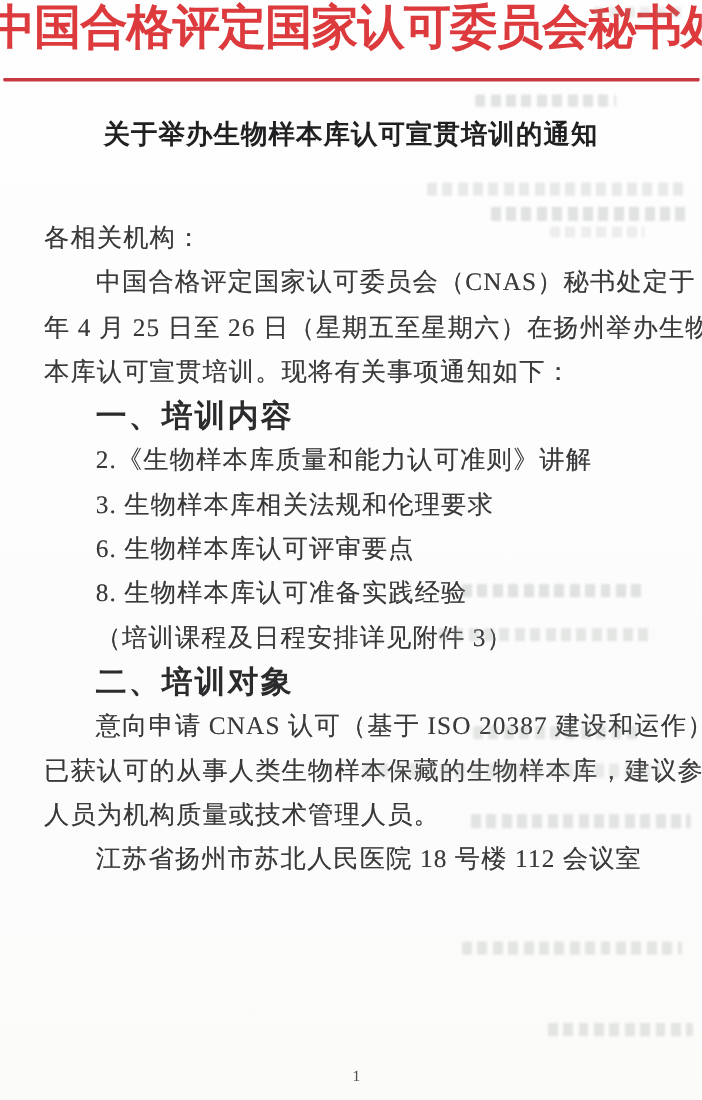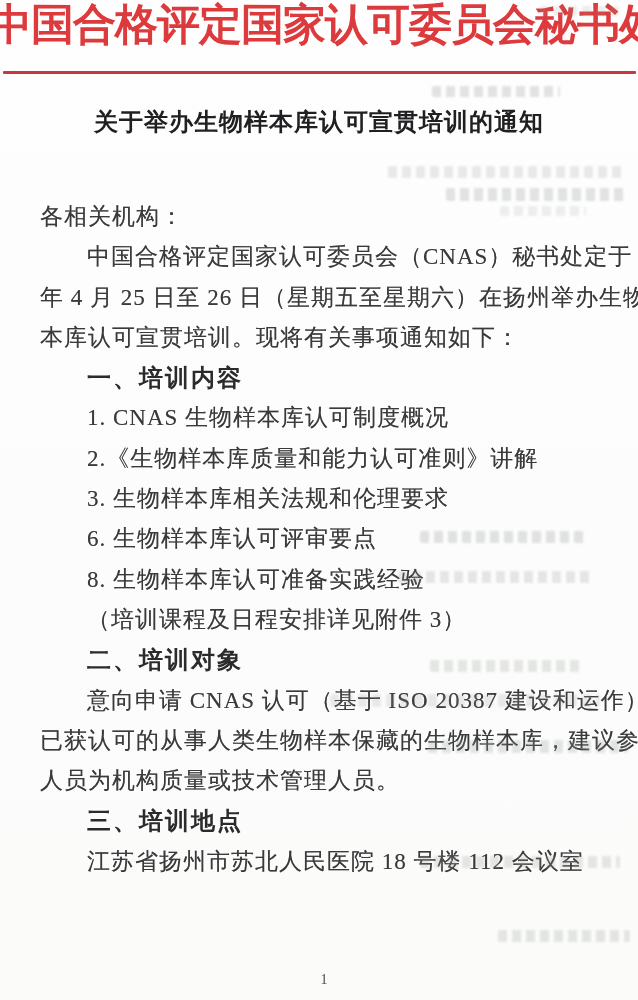--- a/index.html
+++ b/index.html
@@ -50,21 +50,21 @@
     font-size:23px;
     letter-spacing:1px;
     color:#3a3a3d;
     white-space:nowrap;
     text-shadow:0 0 .4px rgba(60,60,60,.55);
   }
   .line.indent{padding-left:47px;}
   .line.heading{
     font-family:"Liberation Sans","DejaVu Sans",sans-serif;
     font-weight:bold;
-    font-size:24px;
+    font-size:28px;
     color:#2b2b2d;
     letter-spacing:2px;
     text-shadow:none;
   }
   .page-number{
     position:absolute;top:972px;left:0;width:648px;
     text-align:center;
     font-size:14px;
     color:#4a4a4a;
   }
@@ -101,31 +101,29 @@
   <div class="red-rule"></div>
 
   <div class="doc-title">关于举办生物样本库认可宣贯培训的通知</div>
 
   <div class="doc-body">
     <div class="line">各相关机构：</div>
     <div class="line indent">中国合格评定国家认可委员会（CNAS）秘书处定于 2025</div>
     <div class="line">年 4 月 25 日至 26 日（星期五至星期六）在扬州举办生物样</div>
     <div class="line">本库认可宣贯培训。现将有关事项通知如下：</div>
     <div class="line indent heading">一、培训内容</div>
-    <div class="line indent">1. CNAS 生物样本库认可制度概况</div>
     <div class="line indent">2.《生物样本库质量和能力认可准则》讲解</div>
     <div class="line indent">3.  生物样本库相关法规和伦理要求</div>
     <div class="line indent">6.  生物样本库认可评审要点</div>
     <div class="line indent">8.  生物样本库认可准备实践经验</div>
     <div class="line indent">（培训课程及日程安排详见附件 3）</div>
     <div class="line indent heading">二、培训对象</div>
     <div class="line indent">意向申请 CNAS 认可（基于 ISO 20387 建设和运作）或</div>
     <div class="line">已获认可的从事人类生物样本保藏的生物样本库，建议参加</div>
     <div class="line">人员为机构质量或技术管理人员。</div>
-    <div class="line indent heading">三、培训地点</div>
     <div class="line indent">江苏省扬州市苏北人民医院 18 号楼 112 会议室</div>
   </div>
 
   <div class="page-number">1</div>
 
   <div class="bleed b1"></div>
   <div class="bleed b2"></div>
   <div class="bleed b3"></div>
   <div class="bleed b4"></div>
   <div class="bleed b5"></div>

